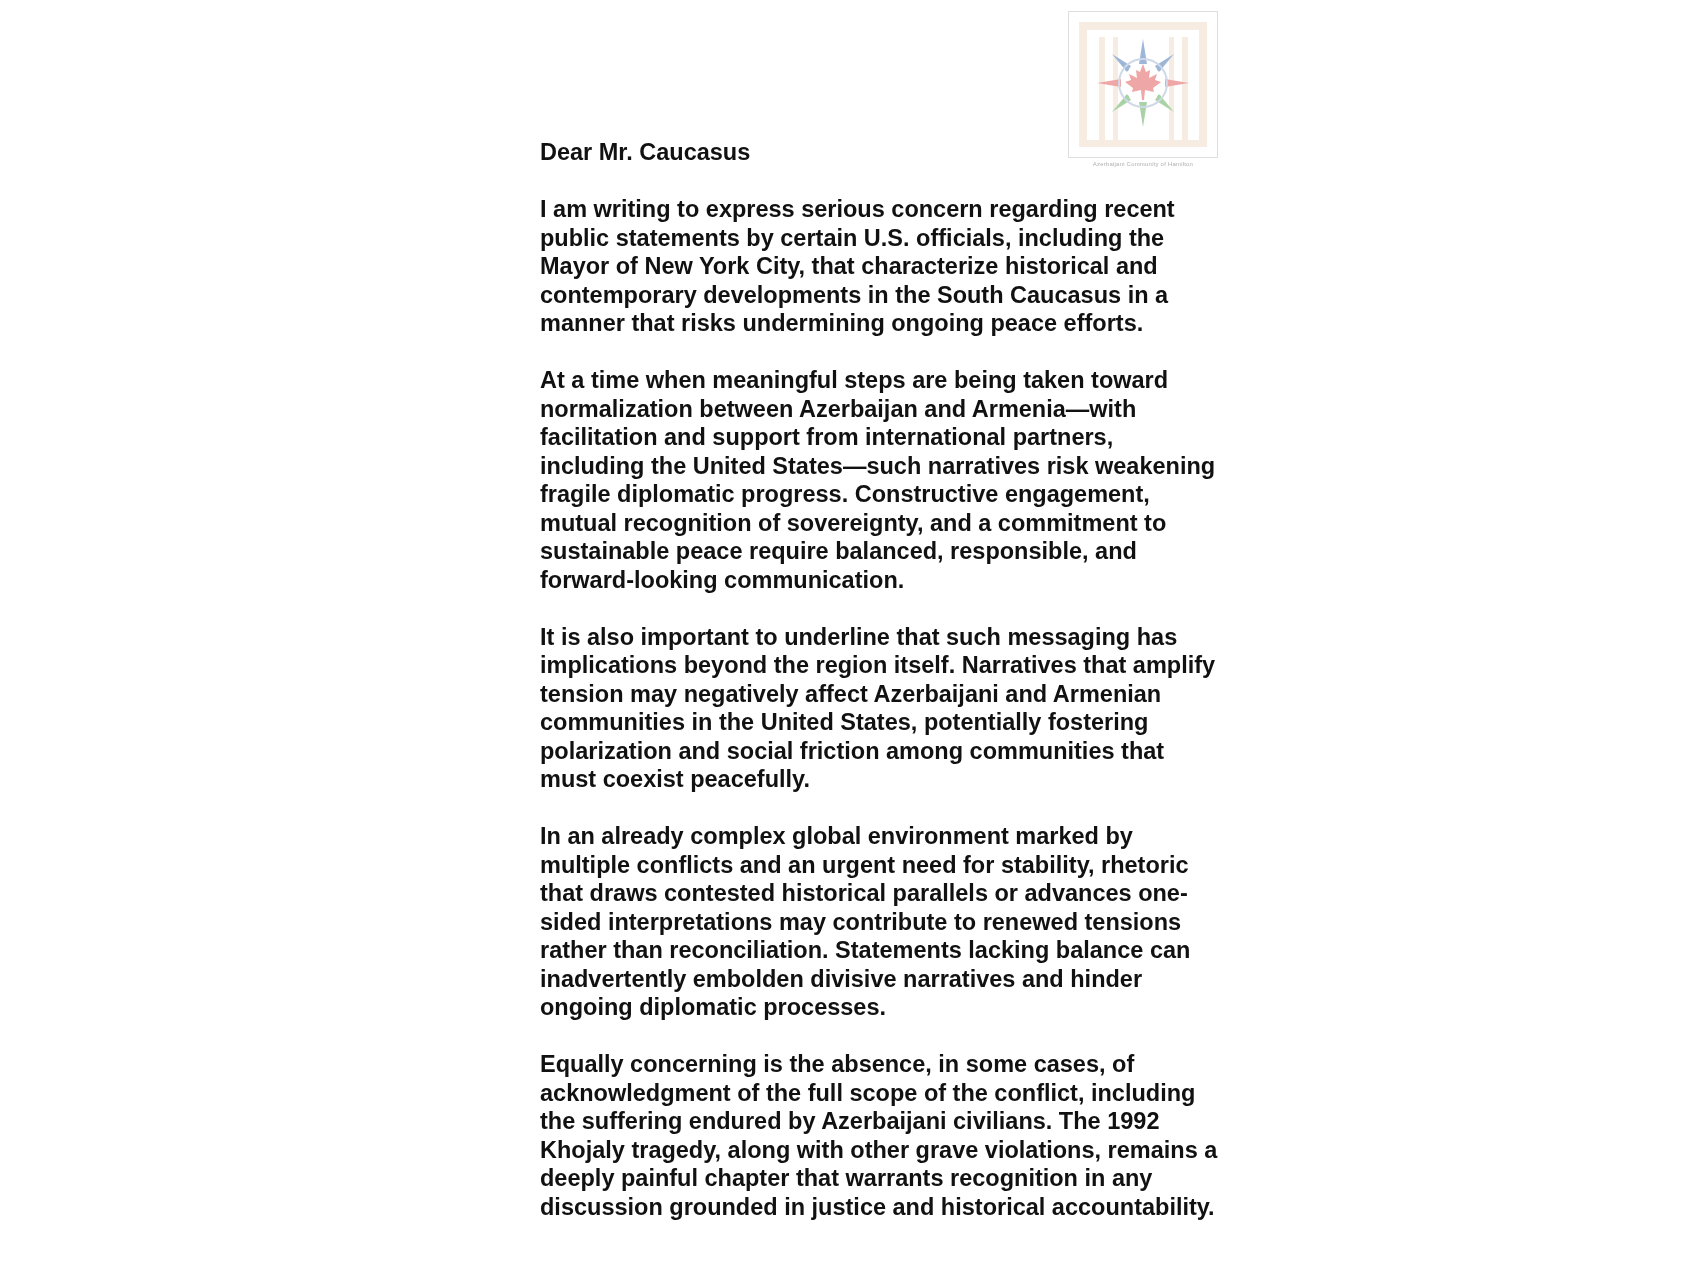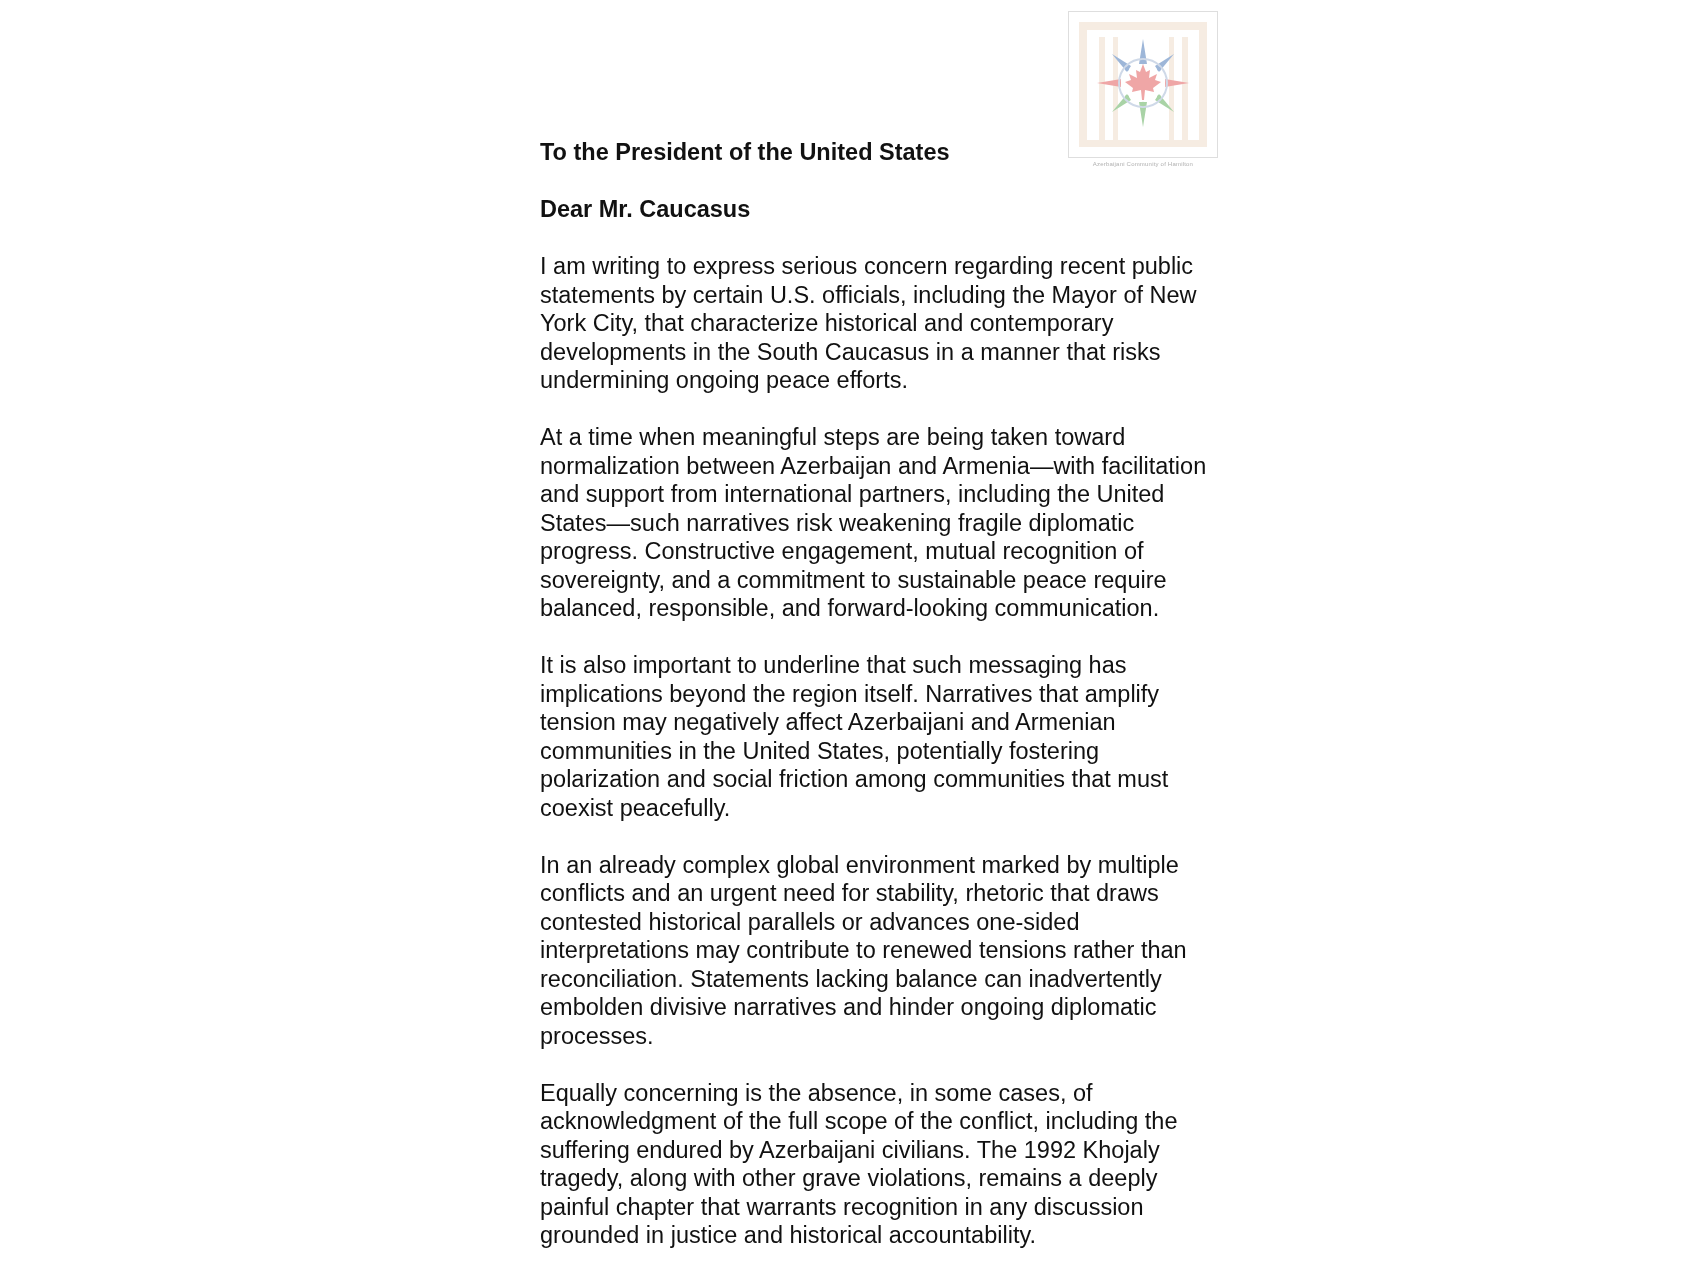--- a/index.html
+++ b/index.html
@@ -1,20 +1,20 @@
 <!DOCTYPE html>
 <html><head>
   <meta charset="utf-8">
   <style>
     html, body { margin: 0; padding: 0; background: #ffffff; }
     body { width: 1706px; height: 1280px; position: relative; overflow: hidden; }
     .page { position: absolute; left: 540px; top: 138px; width: 680px;
       font-family: "Liberation Sans", sans-serif; color: #111111; font-size: 23.5px; line-height: 28.5px; }
     .heading { font-weight: bold; margin: 0 0 28.5px 0; }
-    .para { margin: 0 0 28.5px 0; }
+    .para { margin: 0 0 28.5px 0; font-weight: bold; }
     .logo { position: absolute; left: 1068px; top: 11px; width: 150px; height: 147px;
       border: 1px solid #dedede; box-sizing: border-box; background: #fff; }
     .logo svg { display: block; }
     .logo-caption { position: absolute; left: 1060px; top: 161px; width: 166px; text-align: center;
       font-family: "Liberation Sans", sans-serif; font-size: 6px; color: #b0b0b0; letter-spacing: 0.2px; }
   </style>
 </head>
 <body>
 
 <div class="logo">
@@ -57,20 +57,19 @@
         <circle cx="58" cy="85" r="2"></circle>
         <circle cx="90" cy="85" r="2"></circle>
       </g>
 
     <path fill="#efa6a6" d="M74,52 L77,60 L81,58 L80,66 L88,62 L86,68 L92,70 L84,76 L85,80 L76,78 L75,88 L73,88 L72,78 L63,80 L64,76 L56,70 L62,68 L60,62 L68,66 L67,58 L71,60 Z"></path>
   </svg>
 </div>
 <div class="logo-caption">Azerbaijani Community of Hamilton</div>
 
 <div class="page">
-  <p class="heading">To the President of the United States</p>
   <p class="heading">Dear Mr. Caucasus</p>
   <p class="para">I am writing to express serious concern regarding recent public statements by certain U.S. officials, including the Mayor of New York City, that characterize historical and contemporary developments in the South Caucasus in a manner that risks undermining ongoing peace efforts.</p>
   <p class="para">At a time when meaningful steps are being taken toward normalization between Azerbaijan and Armenia—with facilitation and support from international partners, including the United States—such narratives risk weakening fragile diplomatic progress. Constructive engagement, mutual recognition of sovereignty, and a commitment to sustainable peace require balanced, responsible, and forward-looking communication.</p>
   <p class="para">It is also important to underline that such messaging has implications beyond the region itself. Narratives that amplify tension may negatively affect Azerbaijani and Armenian communities in the United States, potentially fostering polarization and social friction among communities that must coexist peacefully.</p>
   <p class="para">In an already complex global environment marked by multiple conflicts and an urgent need for stability, rhetoric that draws contested historical parallels or advances one-sided interpretations may contribute to renewed tensions rather than reconciliation. Statements lacking balance can inadvertently embolden divisive narratives and hinder ongoing diplomatic processes.</p>
   <p class="para">Equally concerning is the absence, in some cases, of acknowledgment of the full scope of the conflict, including the suffering endured by Azerbaijani civilians. The 1992 Khojaly tragedy, along with other grave violations, remains a deeply painful chapter that warrants recognition in any discussion grounded in justice and historical accountability.</p>
 </div>
 
 </body></html>

